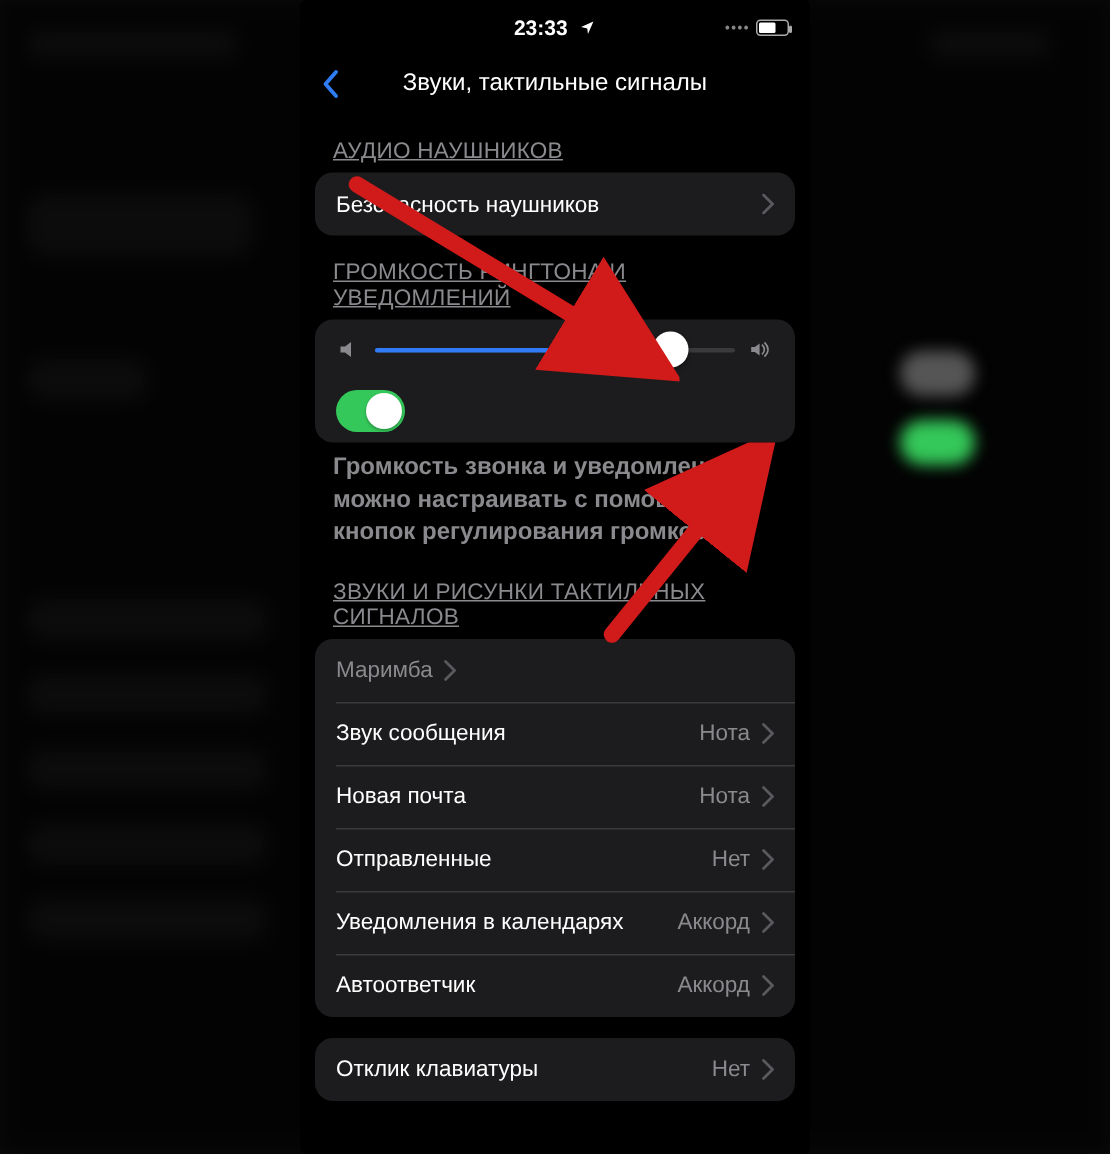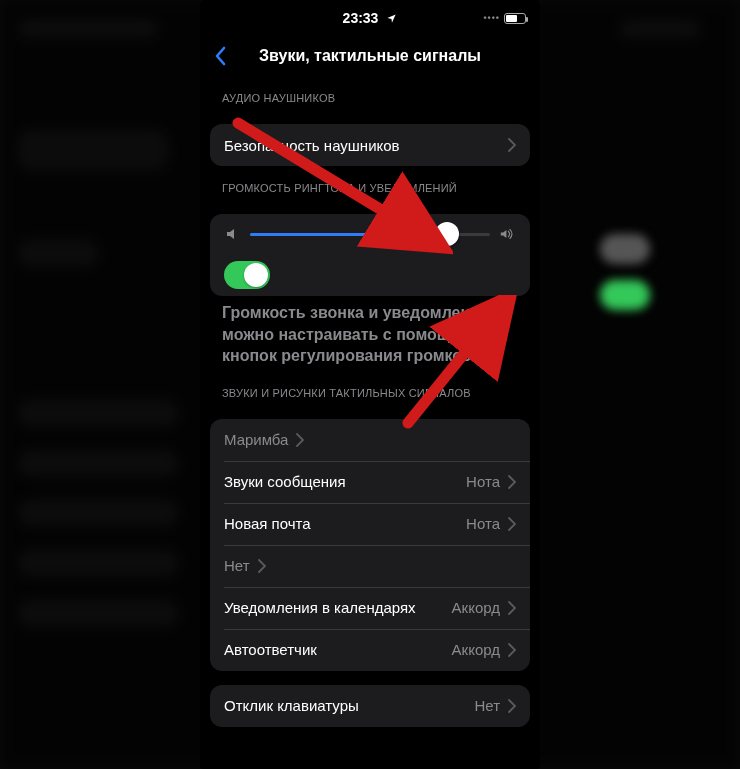--- a/index.html
+++ b/index.html
@@ -71,32 +71,33 @@
     display: flex;
     align-items: center;
     justify-content: center;
     position: relative;
     padding: 0 10px;
   }
   .back {
     position:absolute; left:6px; top:50%; transform:translateY(-50%);
     width:28px; height:28px; display:flex; align-items:center; justify-content:center;
   }
-  .nav-title { font-size: 16px; font-weight: 700; color:#fff;}
+  .nav-title { font-size: 16px; font-weight: 400; color:#fff;}
   .scroll {
     height: calc(100% - 76px);
     overflow: hidden;
     padding: 0 10px;
   }
   .section-header {
-    font-size: 11px;
+    font-size: 15px;
     color: #8a8a8e;
     text-transform: uppercase;
-    padding: 16px 12px 20px;
+    padding: 16px 12px 6px;
     letter-spacing: 0.2px;
+    text-decoration: underline;
   }
   .section-footer {
     font-size: 16px;
     color: #8a8a8e;
     padding: 6px 12px 4px;
     line-height: 1.35;
     font-weight: bold;
   }
   .group {
     background: #1c1c1e;
@@ -238,34 +239,35 @@
 
     <div class="section-header">ЗВУКИ И РИСУНКИ ТАКТИЛЬНЫХ СИГНАЛОВ</div>
     <div class="group">
       <div class="row">
         <div class="row-value">Маримба</div>
         <svg class="chev" viewBox="0 0 8 14">
             <path d="M1 1 L7 7 L1 13" stroke="#5a5a5e" stroke-width="1.8" fill="none" stroke-linecap="round"></path>
           </svg>
       </div>
       <div class="row">
-        <div class="row-label">Звуки сообщения</div>
+        <div class="row-label">Звук сообщения</div>
         <div class="row-value">Нота</div>
         <svg class="chev" viewBox="0 0 8 14">
             <path d="M1 1 L7 7 L1 13" stroke="#5a5a5e" stroke-width="1.8" fill="none" stroke-linecap="round"></path>
           </svg>
       </div>
       <div class="row">
         <div class="row-label">Новая почта</div>
         <div class="row-value">Нота</div>
         <svg class="chev" viewBox="0 0 8 14">
             <path d="M1 1 L7 7 L1 13" stroke="#5a5a5e" stroke-width="1.8" fill="none" stroke-linecap="round"></path>
           </svg>
       </div>
       <div class="row">
+        <div class="row-label">Отправленные</div>
         <div class="row-value">Нет</div>
         <svg class="chev" viewBox="0 0 8 14">
             <path d="M1 1 L7 7 L1 13" stroke="#5a5a5e" stroke-width="1.8" fill="none" stroke-linecap="round"></path>
           </svg>
       </div>
       <div class="row">
         <div class="row-label">Уведомления в календарях</div>
         <div class="row-value">Аккорд</div>
         <svg class="chev" viewBox="0 0 8 14">
             <path d="M1 1 L7 7 L1 13" stroke="#5a5a5e" stroke-width="1.8" fill="none" stroke-linecap="round"></path>

